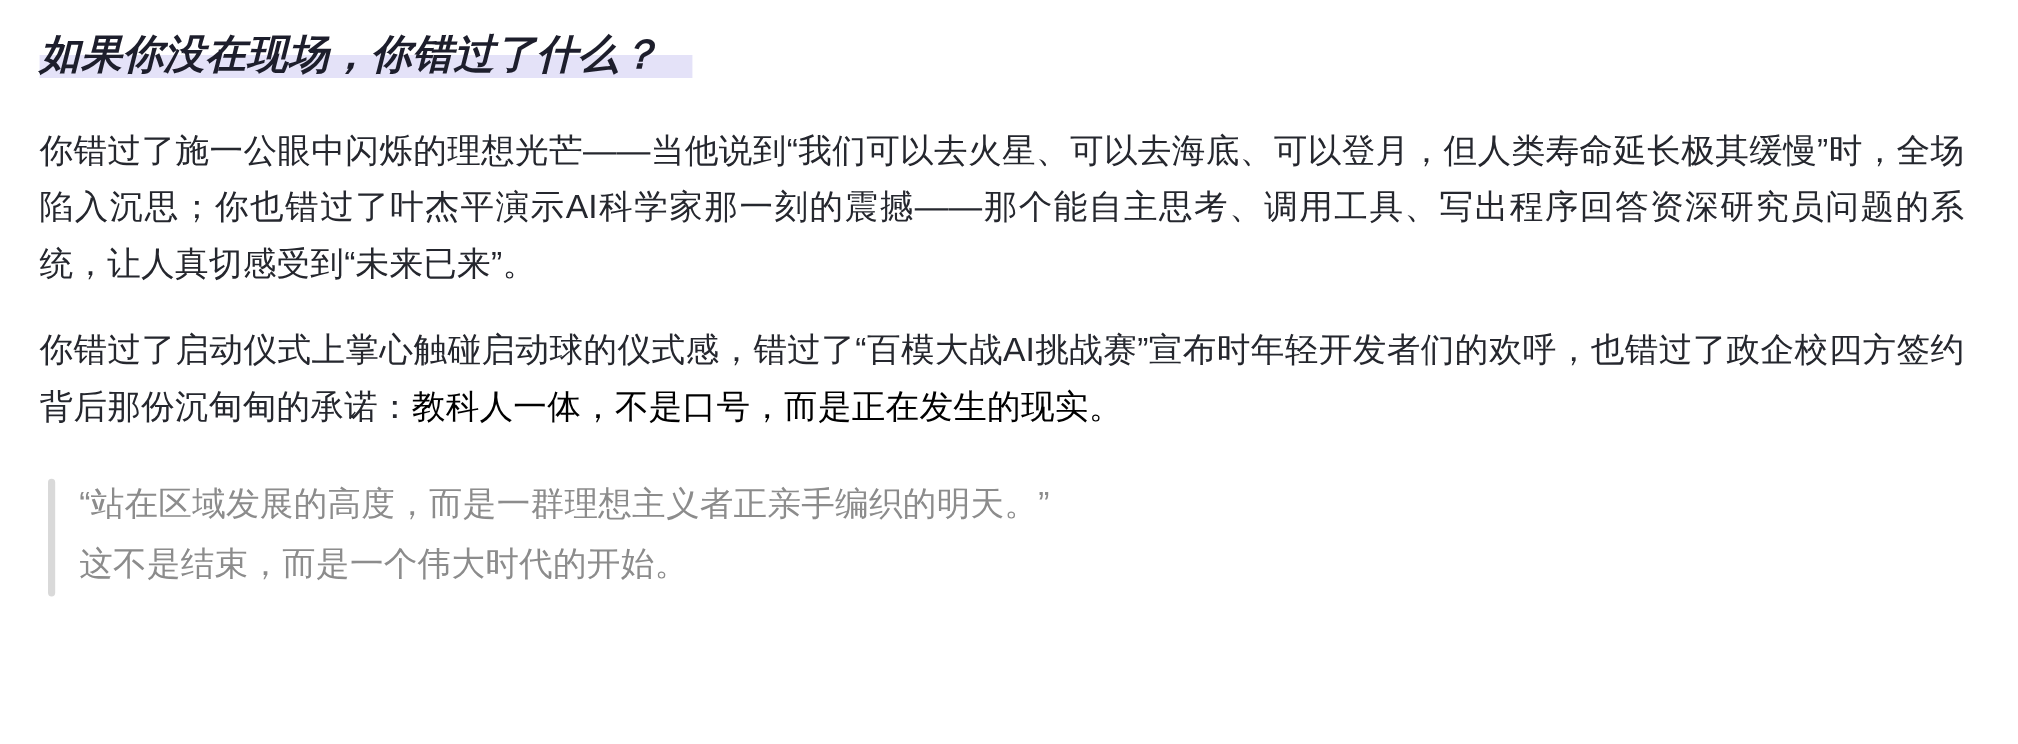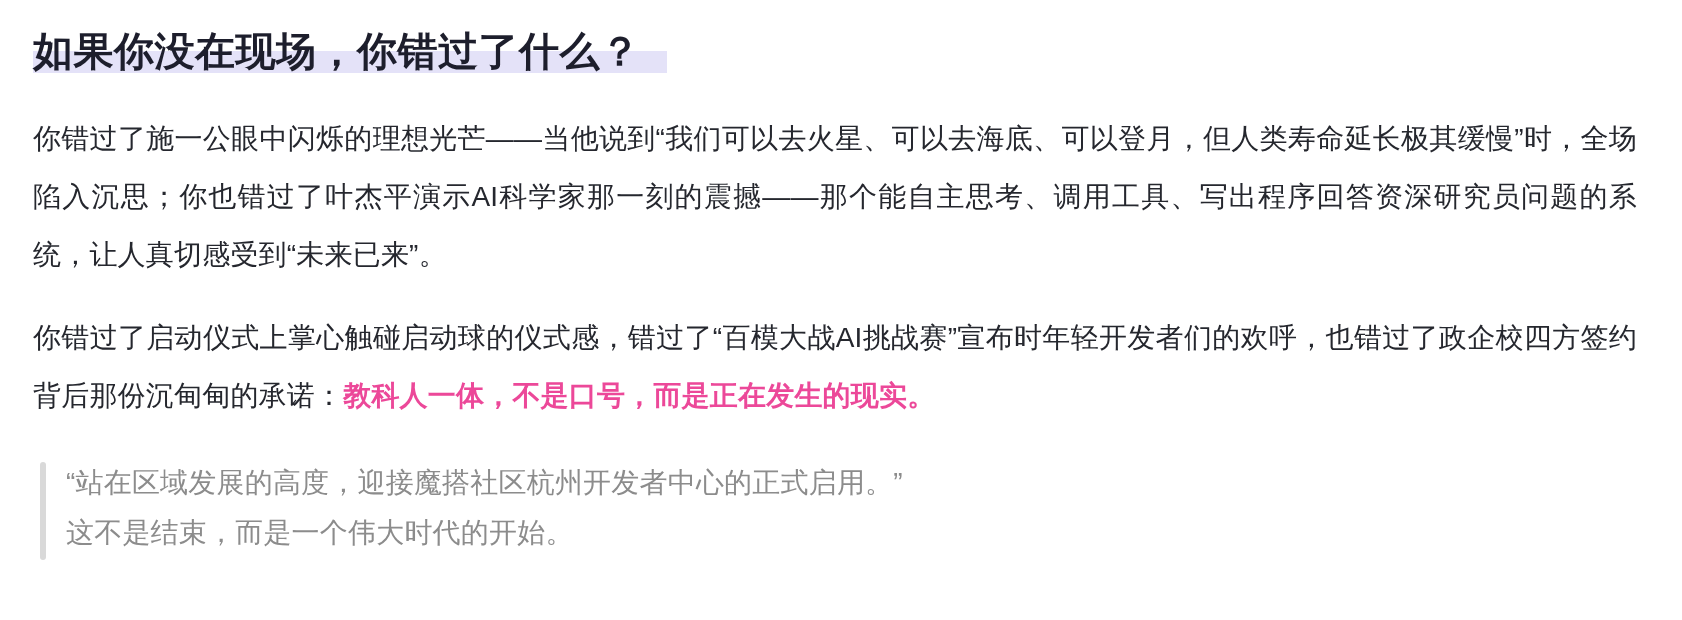--- a/index.html
+++ b/index.html
@@ -14,41 +14,42 @@
     font-family: "Liberation Sans", "DejaVu Sans", sans-serif;
     -webkit-font-smoothing: antialiased;
   }
   .article {
     box-sizing: border-box;
     width: 1682px;
     padding: 24px 30px 0 33px;
   }
   h1.page-title {
     margin: 0 0 32px 0;
-    font-size: 40px;
+    font-size: 34px;
     line-height: 1.35;
     font-weight: 700;
     color: #1d1e2c;
     letter-spacing: 0.5px;
+    font-style: italic;
   }
   h1.page-title .hl {
     background: linear-gradient(to bottom, transparent 50%, #e4e2f8 50%);
     padding-right: 26px;
   }
   p.body-para {
     margin: 0 15px 25px 0;
     font-size: 28px;
-    line-height: 58px;
+    line-height: 47px;
     color: #25272e;
     letter-spacing: 0.2px;
     text-align: justify;
   }
   p.body-para .bold-run {
-    font-weight: 700;
-    color: #ec4899;
+    font-weight: 400;
+    color: #000000;
   }
   blockquote.quote-block {
     position: relative;
     margin: 31px 0 0 7px;
     padding: 2px 0 4px 26px;
     font-size: 28px;
     line-height: 50px;
     color: #8c8c8c;
     letter-spacing: 0.2px;
   }
@@ -69,17 +70,17 @@
 
   <h1 class="page-title"><span class="hl">如果你没在现场，你错过了什么？</span></h1>
 
   <p class="body-para">你错过了施一公眼中闪烁的理想光芒——当他说到“我们可以去火星、可以去海底、可以登月，但人类寿命延长极其缓慢”时，全场陷入沉思；你也错过了叶杰平演示AI科学家那一刻的震撼——那个能自主思考、调用工具、写出程序回答资深研究员问题的系统，让人真切感受到“未来已来”。</p>
 
   <p class="body-para"><span>你错过了启动仪式上掌心触碰启动球的仪式感，错过了“百模大战AI挑战赛”宣布时年轻开发者们的欢呼，也错过了政企校四方签约背后那份沉甸甸的承诺：</span><span class="bold-run">教科人一体，不是口号，而是正在发生的现实。</span></p>
 
 
   <blockquote class="quote-block">
     <span class="quote-bar"></span>
-    <div>“站在区域发展的高度，迎接魔搭社区杭州开发者中心的正式启用。”</div>
+    <div>“站在区域发展的高度，而是一群理想主义者正亲手编织的明天。”</div>
     <div>这不是结束，而是一个伟大时代的开始。</div>
   </blockquote>
 
 </div>
 
 </body></html>

